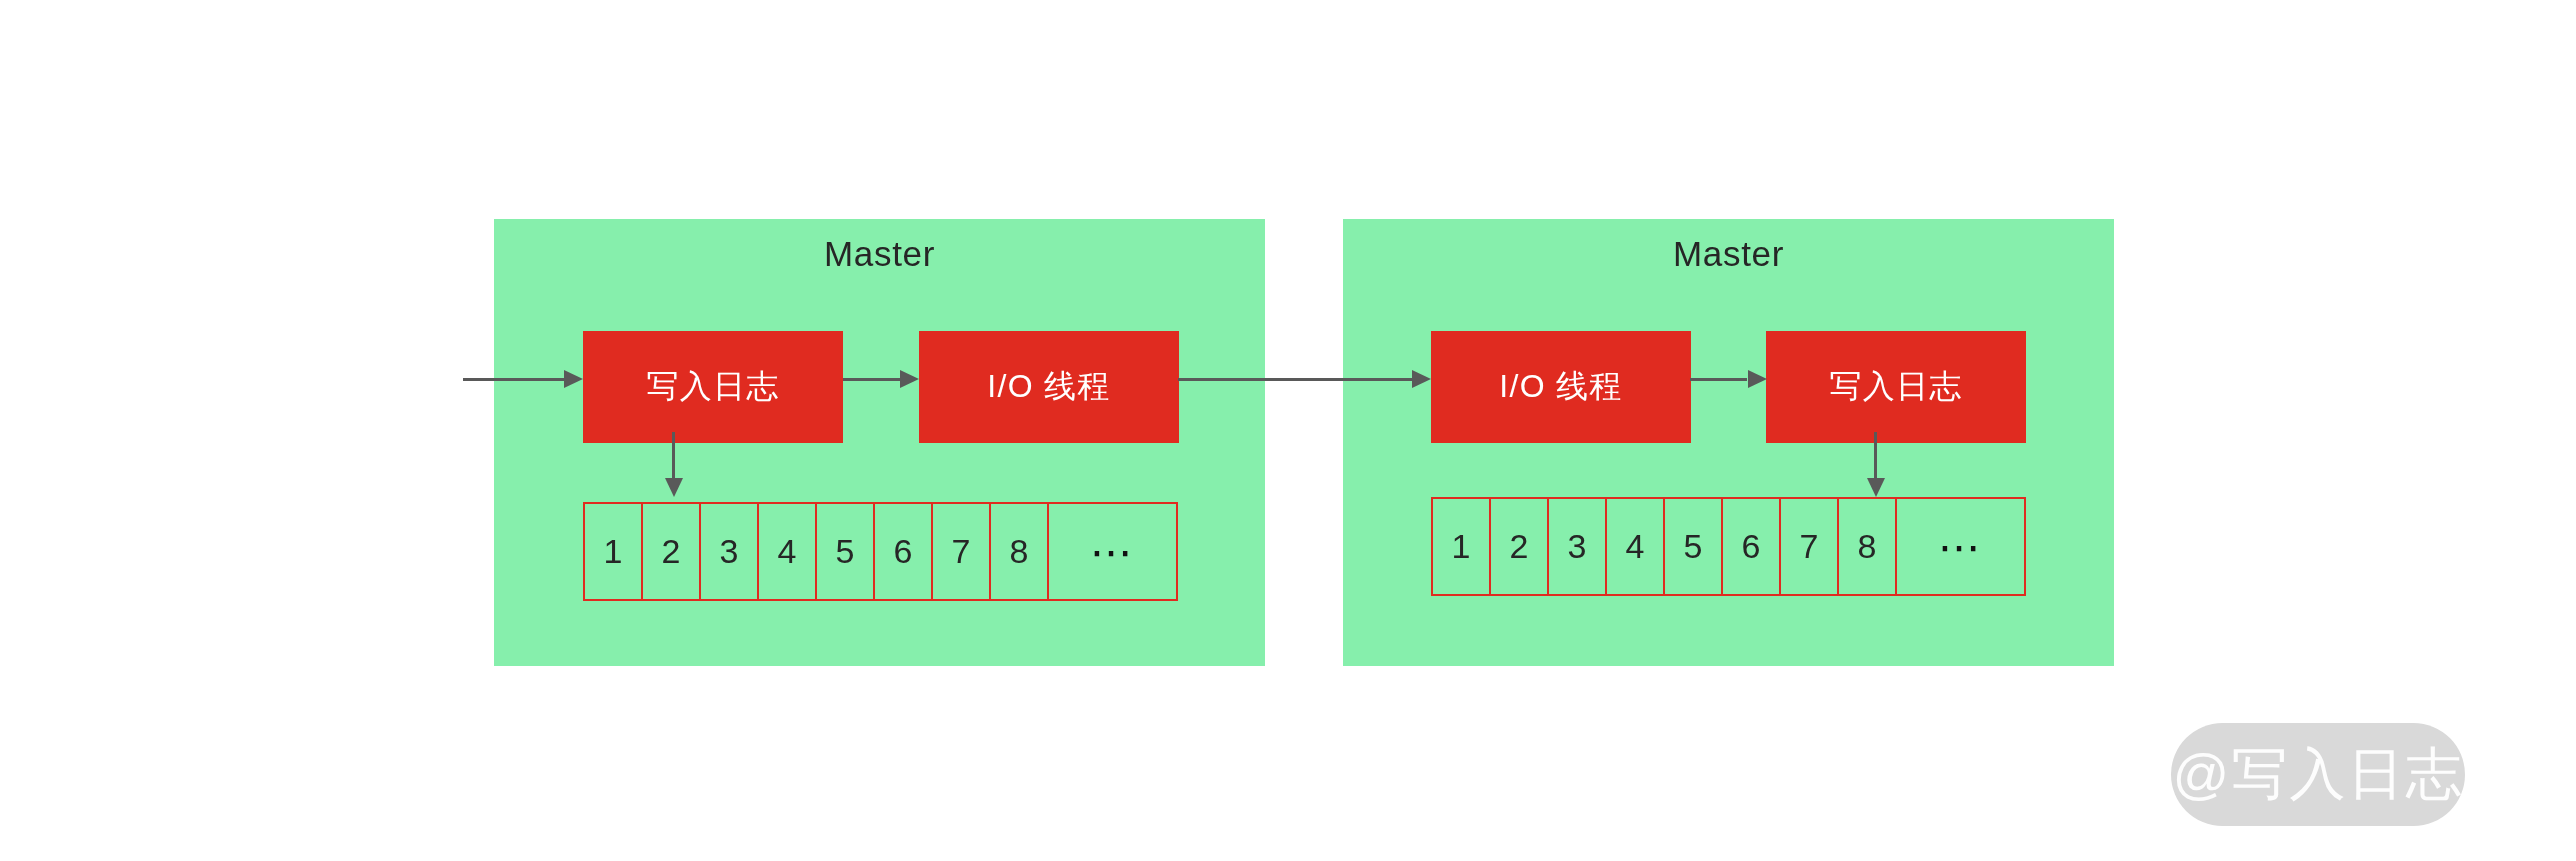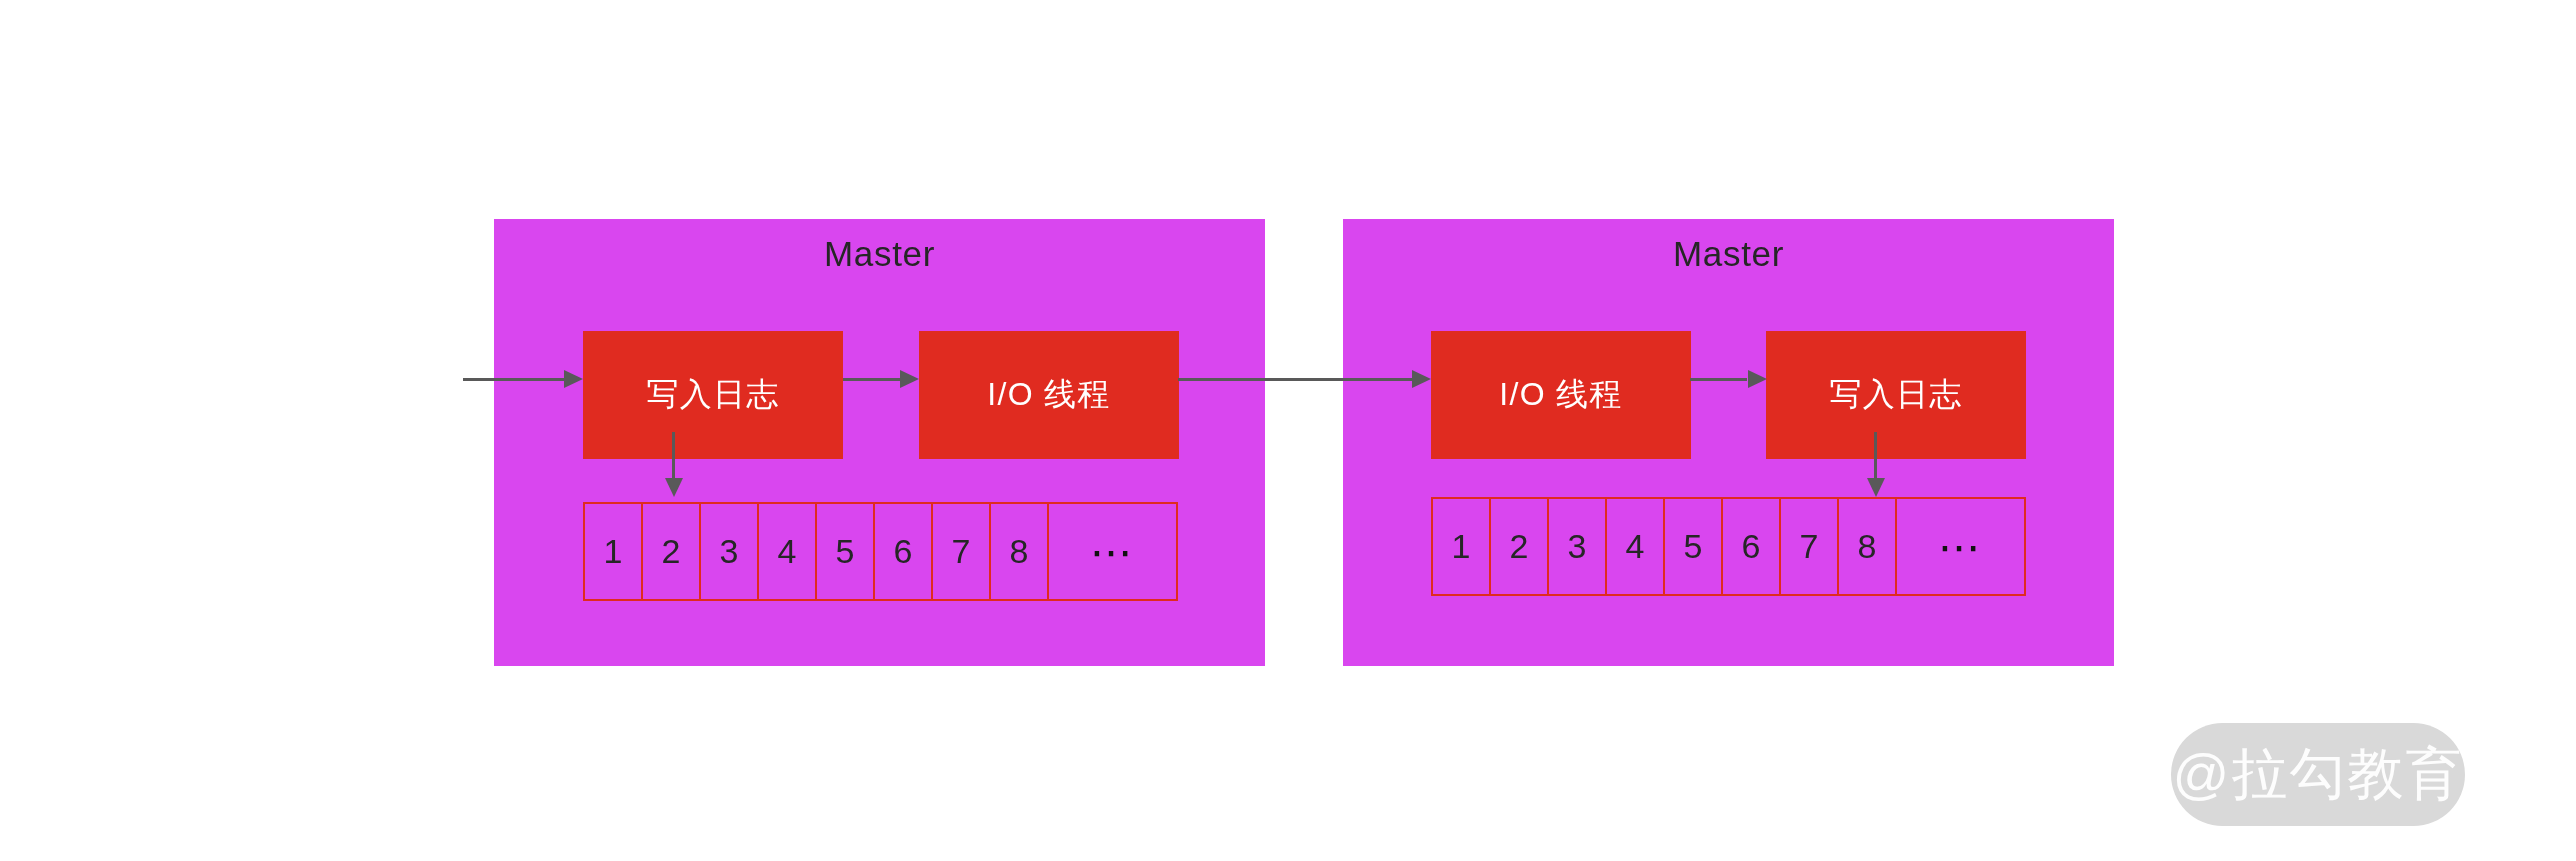--- a/index.html
+++ b/index.html
@@ -1,27 +1,27 @@
 <!DOCTYPE html>
 <html style="font-size:10.7px"><head>
 <meta charset="utf-8">
 <style>
   html,body{margin:0;padding:0;background:#ffffff;}
   body{font-family:"Liberation Sans","DejaVu Sans",sans-serif;}
   .canvas{position:relative;width:2576px;height:861px;background:#ffffff;overflow:hidden;}
 
   
-  .panel{position:absolute;top:219px;width:771px;height:447px;background:#d946ef;}
+  .panel{position:absolute;top:219px;width:771px;height:447px;background:#86efac;}
   .panel.master{left:494px;}
   .panel.slave{left:1343px;}
   .panel-title{position:absolute;top:16px;left:0;width:100%;text-align:center;
     font-size:35px;line-height:38px;font-weight:500;color:#262626;letter-spacing:0.7px;}
 
   
-  .rbox{position:absolute;top:112px;width:260px;height:128px;background:#e02b20;
+  .rbox{position:absolute;top:112px;width:260px;height:112px;background:#e02b20;
     display:flex;align-items:center;justify-content:center;
     color:#ffffff;font-size:32px;font-weight:500;letter-spacing:1.3px;}
   .master .rbox.b1{left:89px;}
   .master .rbox.b2{left:425px;}
   .slave  .rbox.b1{left:88px;}
   .slave  .rbox.b2{left:423px;}
 
   
   .cells{position:absolute;width:595px;height:99px;box-sizing:border-box;
     border:2px solid #e02b20;display:flex;}
@@ -118,16 +118,16 @@
 
   <div class="hline a-mlink-line"></div>
   <div class="ah-right a-mlink-head"></div>
 
   <div class="hline a-cross-line"></div>
   <div class="ah-right a-cross-head"></div>
 
   <div class="hline a-slink-line"></div>
   <div class="ah-right a-slink-head"></div>
 
-  <div class="watermark">@拉勾教育</div>
+  <div class="watermark">@写入日志</div>
 
 </div>
 
 
 </body></html>

